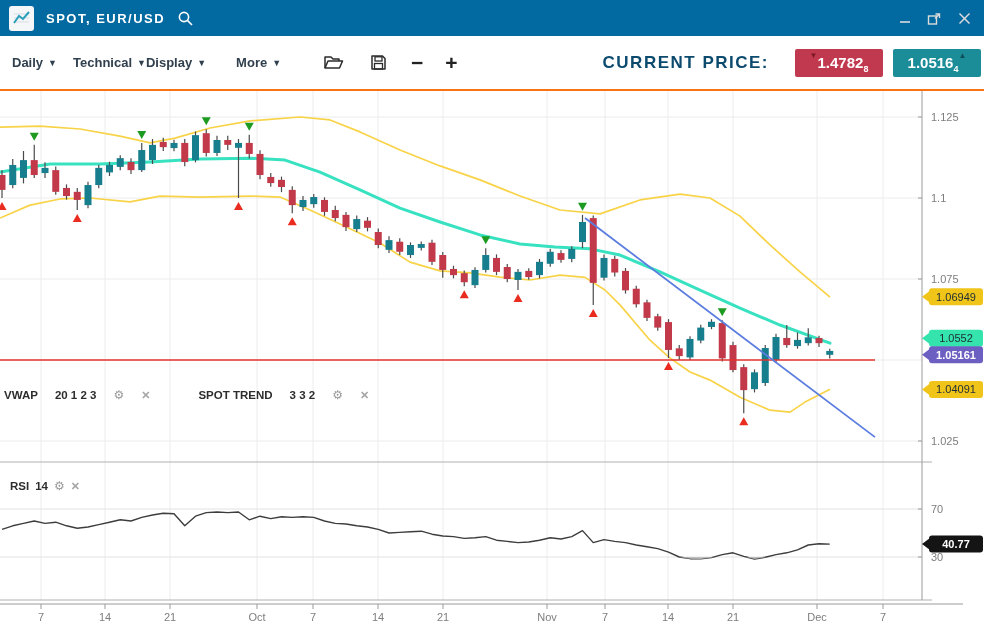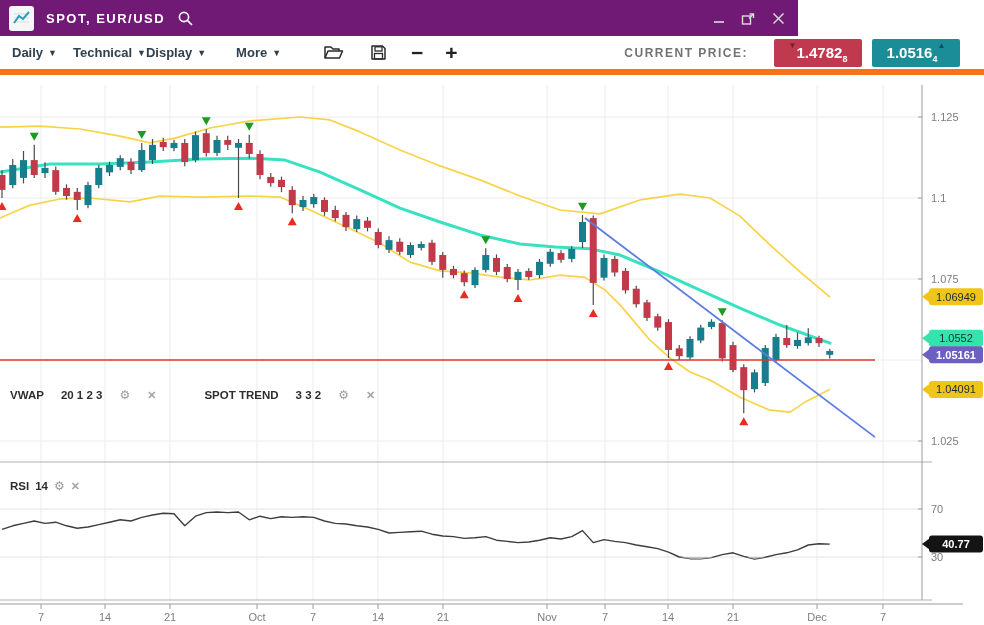--- a/index.html
+++ b/index.html
@@ -1,32 +1,32 @@
 <!DOCTYPE html>
 <html><head>
 <meta charset="utf-8">
 <style>
   html,body{margin:0;padding:0;background:#fff;font-family:"Liberation Sans",sans-serif;}
   .app{position:relative;width:984px;height:625px;overflow:hidden;background:#fff;}
   svg text{font-family:"Liberation Sans",sans-serif;}
   .axlbl{fill:#7d7d7d;font-size:11px;}
   
-  .titlebar{position:absolute;left:0;top:0;width:798px;height:36px;background:#701a75;display:flex;align-items:center;z-index:10;text-align:center;}
+  .titlebar{position:absolute;left:0;top:0;width:984px;height:36px;background:#0369a1;display:flex;align-items:center;z-index:10;text-align:center;}
   .logo{width:25px;height:25px;background:#f4f6f8;border-radius:3px;margin-left:9px;display:flex;align-items:center;justify-content:center;}
   .wtitle{color:#fff;font-size:13px;font-weight:bold;letter-spacing:1.5px;margin-left:12px;}
   .search{margin-left:12px;display:flex;align-items:center;cursor:pointer;}
   .wincontrols{margin-left:auto;display:flex;align-items:center;gap:14px;margin-right:12px;}
   .wincontrols span{display:flex;align-items:center;cursor:pointer;}
   
-  .toolbar{position:absolute;left:0;top:36px;width:984px;height:39px;background:#fff;border-bottom:6px solid #f97316;display:flex;align-items:center;z-index:10;box-sizing:border-box;}
+  .toolbar{position:absolute;left:0;top:36px;width:984px;height:55px;background:#fff;border-bottom:2px solid #f97316;display:flex;align-items:center;z-index:10;box-sizing:border-box;}
   .dd{display:flex;align-items:center;gap:5px;color:#31404e;font-size:13px;font-weight:bold;cursor:pointer;}
   .dd .caret{font-size:9px;color:#31404e;}
   .tbicon{display:flex;align-items:center;cursor:pointer;}
   .zoomtxt{font-size:21px;font-weight:bold;color:#222;line-height:1;cursor:pointer;}
-  .cplabel{color:#737373;font-size:12px;letter-spacing:1.5px;font-weight:bold;margin-left:auto;}
+  .cplabel{color:#0c4a6e;font-size:17px;letter-spacing:1.5px;font-weight:bold;margin-left:auto;}
   .pbadge{height:28px;border-radius:2px;display:flex;align-items:center;justify-content:center;color:#fff;font-size:15px;font-weight:bold;padding:0 8px;position:relative;min-width:72px;}
   .pbadge .frac{font-size:9px;align-self:flex-end;margin-bottom:3px;}
   .pbadge .dirarrow{font-size:8px;line-height:1;align-self:flex-start;margin-top:3px;}
   
   .ind-row{position:absolute;display:flex;align-items:center;gap:6px;z-index:5;font-size:11.5px;color:#2d2d2d;}
   .ind-name{font-weight:bold;}
   .ind-params{color:#2d2d2d;font-weight:bold;}
   .mini{color:#9a9a9a;font-size:12px;cursor:pointer;line-height:1;}
   .mini.x{font-size:11px;font-weight:bold;color:#a6a6a6;}
   .gap{width:14px;}
@@ -402,28 +402,28 @@
     </span>
     <span class="zoomtxt" style="margin-left:24px">−</span>
     <span class="zoomtxt" style="margin-left:22px">+</span>
 
     <span class="cplabel">CURRENT PRICE:</span>
     <div class="pbadge" style="background:#c0394f;margin-left:26px">
       <span class="dirarrow" style="color:#7e1724">▼</span>
       <span>1.4782</span>
       <span class="frac">8</span>
     </div>
-    <div class="pbadge" style="background:#1a8d99;margin-left:10px;margin-right:24px">
+    <div class="pbadge" style="background:#1a8d99;margin-left:10px;margin-right:3px">
       <span>1.0516</span>
       <span class="frac">4</span>
       <span class="dirarrow" style="color:#0c4f58">▲</span>
     </div>
   </div>
 
-  <div class="ind-row" style="left:10px;top:389px;gap:17px;">
+  <div class="ind-row" style="left:4px;top:389px;gap:17px;">
     <span class="ind-name">VWAP</span>
     <span class="ind-params">20 1 2 3</span>
     <span class="mini">⚙</span>
     <span class="mini x">✕</span>
     <span class="gap"></span>
     <span class="ind-name">SPOT TREND</span>
     <span class="ind-params">3 3 2</span>
     <span class="mini">⚙</span>
     <span class="mini x">✕</span>
   </div>

